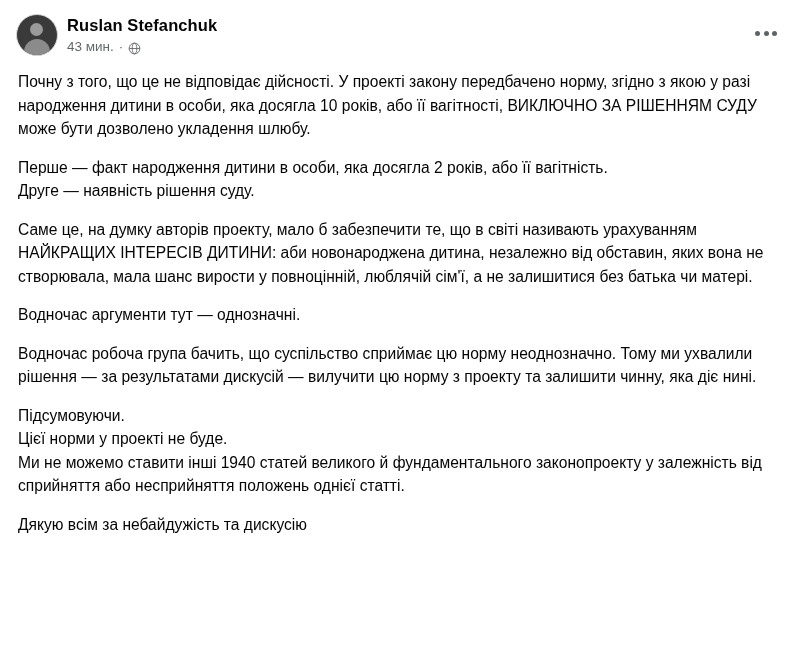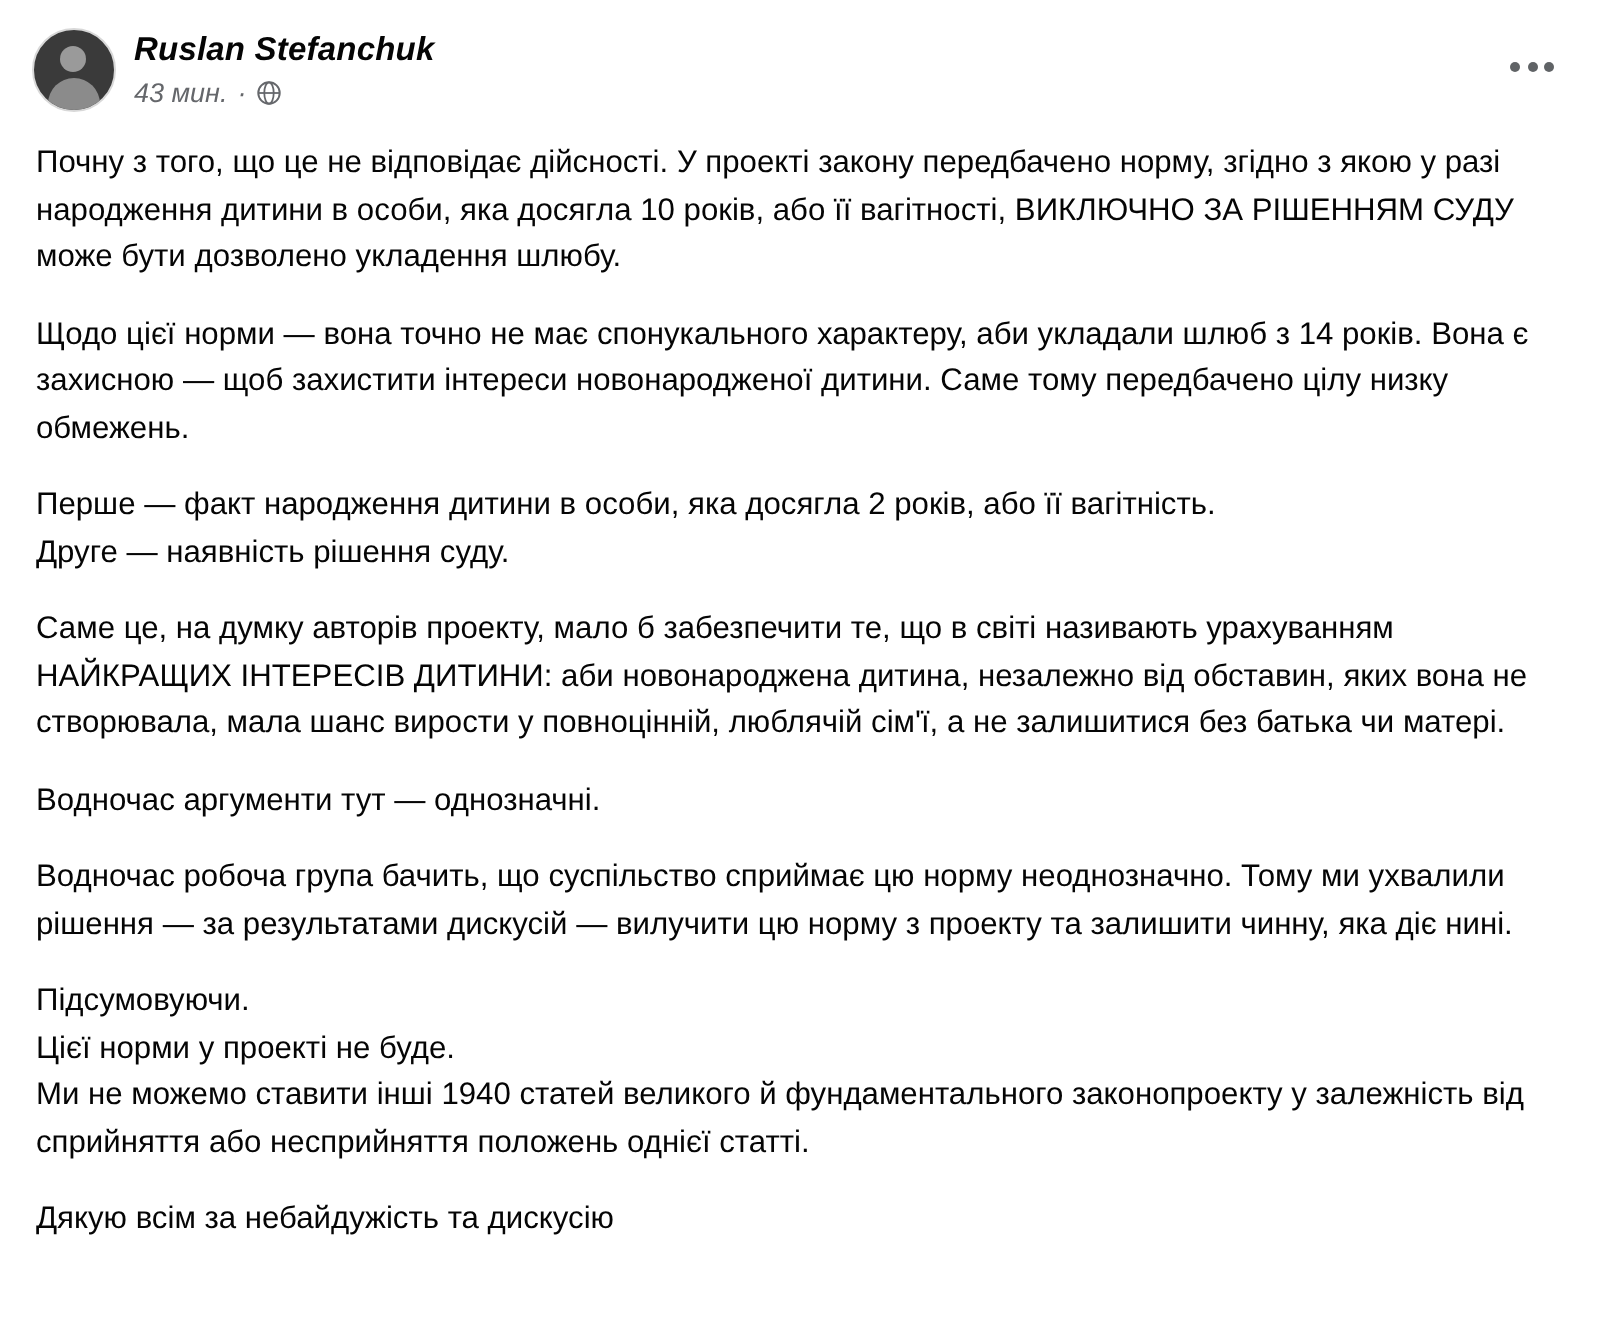--- a/index.html
+++ b/index.html
@@ -18,21 +18,20 @@
     width: 800px;
     box-sizing: border-box;
     padding: 14px 16px 0 16px;
   }
   .post-header {
     display: flex;
     align-items: flex-start;
     gap: 9px;
     position: relative;
     margin-bottom: 14px;
-    font-style: italic;
   }
   .avatar {
     width: 40px;
     height: 40px;
     border-radius: 50%;
     background: #3a3a3a;
     flex: 0 0 40px;
     position: relative;
     overflow: hidden;
     border: 1px solid #d8d8d8;
@@ -63,21 +62,21 @@
   }
   .author-name {
     font-size: 16.5px;
     font-weight: bold;
     line-height: 21px;
     color: #050505;
     letter-spacing: 0.1px;
   }
   .meta-row {
     display: flex;
-    align-items: center;
+    align-items: flex-end;
     gap: 5px;
     margin-top: 2px;
   }
   .timestamp {
     font-size: 13.5px;
     color: #65676b;
     line-height: 17px;
   }
   .meta-dot {
     font-size: 13.5px;
@@ -151,21 +150,20 @@
     </div>
     <div class="more-button">
       <span></span>
       <span></span>
       <span></span>
     </div>
   </div>
 
   <div class="post-body">
     <p>Почну з того, що це не відповідає дійсності. У проекті закону передбачено норму, згідно з якою у разі народження дитини в особи, яка досягла 10 років, або її вагітності, ВИКЛЮЧНО ЗА РІШЕННЯМ СУДУ може бути дозволено укладення шлюбу.</p>
-    <p>Щодо цієї норми — вона точно не має спонукального характеру, аби укладали шлюб з 14 років. Вона є захисною — щоб захистити інтереси новонародженої дитини. Саме тому передбачено цілу низку обмежень.</p>
     <p>Перше — факт народження дитини в особи, яка досягла 2 років, або її вагітність.
 Друге — наявність рішення суду.</p>
     <p>Саме це, на думку авторів проекту, мало б забезпечити те, що в світі називають урахуванням НАЙКРАЩИХ ІНТЕРЕСІВ ДИТИНИ: аби новонароджена дитина, незалежно від обставин, яких вона не створювала, мала шанс вирости у повноцінній, люблячій сім'ї, а не залишитися без батька чи матері.</p>
     <p>Водночас аргументи тут — однозначні.</p>
     <p>Водночас робоча група бачить, що суспільство сприймає цю норму неоднозначно. Тому ми ухвалили рішення — за результатами дискусій — вилучити цю норму з проекту та залишити чинну, яка діє нині.</p>
     <p>Підсумовуючи.
 Цієї норми у проекті не буде.
 Ми не можемо ставити інші 1940 статей великого й фундаментального законопроекту у залежність від сприйняття або несприйняття положень однієї статті.</p>
     <p>Дякую всім за небайдужість та дискусію</p>
   </div>

